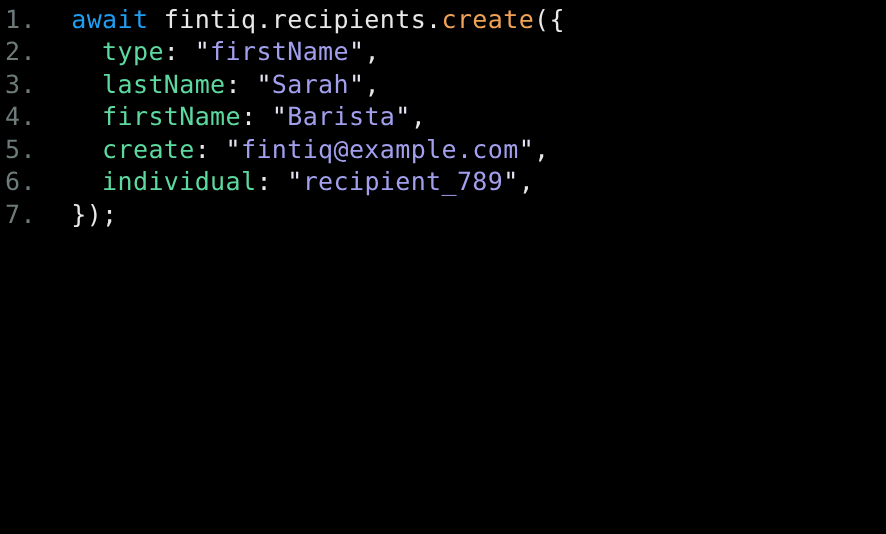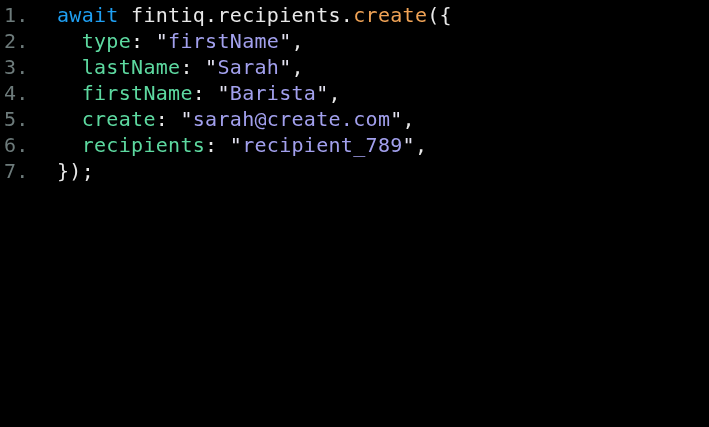--- a/index.html
+++ b/index.html
@@ -43,16 +43,16 @@
   .tok-punctuation { color: var(--tok-punctuation, #e8e8e8); }
 </style>
 </head>
 <body>
 
 <div class="code-area">
     <div class="code-line"><span class="gutter">1.</span><span class="code-text"><span class="tok-keyword">await</span><span class="tok-plain"> fintiq.recipients.</span><span class="tok-function">create</span><span class="tok-punctuation">({</span></span></div>
     <div class="code-line"><span class="gutter">2.</span><span class="code-text"><span class="tok-plain">  </span><span class="tok-property">type</span><span class="tok-punctuation">: </span><span class="tok-quote">"</span><span class="tok-string">firstName</span><span class="tok-quote">"</span><span class="tok-punctuation">,</span></span></div>
     <div class="code-line"><span class="gutter">3.</span><span class="code-text"><span class="tok-plain">  </span><span class="tok-property">lastName</span><span class="tok-punctuation">: </span><span class="tok-quote">"</span><span class="tok-string">Sarah</span><span class="tok-quote">"</span><span class="tok-punctuation">,</span></span></div>
     <div class="code-line"><span class="gutter">4.</span><span class="code-text"><span class="tok-plain">  </span><span class="tok-property">firstName</span><span class="tok-punctuation">: </span><span class="tok-quote">"</span><span class="tok-string">Barista</span><span class="tok-quote">"</span><span class="tok-punctuation">,</span></span></div>
-    <div class="code-line"><span class="gutter">5.</span><span class="code-text"><span class="tok-plain">  </span><span class="tok-property">create</span><span class="tok-punctuation">: </span><span class="tok-quote">"</span><span class="tok-string">sarah@create.com</span><span class="tok-quote">"</span><span class="tok-punctuation">,</span></span></div>
-    <div class="code-line"><span class="gutter">6.</span><span class="code-text"><span class="tok-plain">  </span><span class="tok-property">recipients</span><span class="tok-punctuation">: </span><span class="tok-quote">"</span><span class="tok-string">recipient_789</span><span class="tok-quote">"</span><span class="tok-punctuation">,</span></span></div>
+    <div class="code-line"><span class="gutter">5.</span><span class="code-text"><span class="tok-plain">  </span><span class="tok-property">create</span><span class="tok-punctuation">: </span><span class="tok-quote">"</span><span class="tok-string">fintiq@example.com</span><span class="tok-quote">"</span><span class="tok-punctuation">,</span></span></div>
+    <div class="code-line"><span class="gutter">6.</span><span class="code-text"><span class="tok-plain">  </span><span class="tok-property">individual</span><span class="tok-punctuation">: </span><span class="tok-quote">"</span><span class="tok-string">recipient_789</span><span class="tok-quote">"</span><span class="tok-punctuation">,</span></span></div>
     <div class="code-line"><span class="gutter">7.</span><span class="code-text"><span class="tok-punctuation">});</span></span></div>
   </div>
 
 </body></html>

